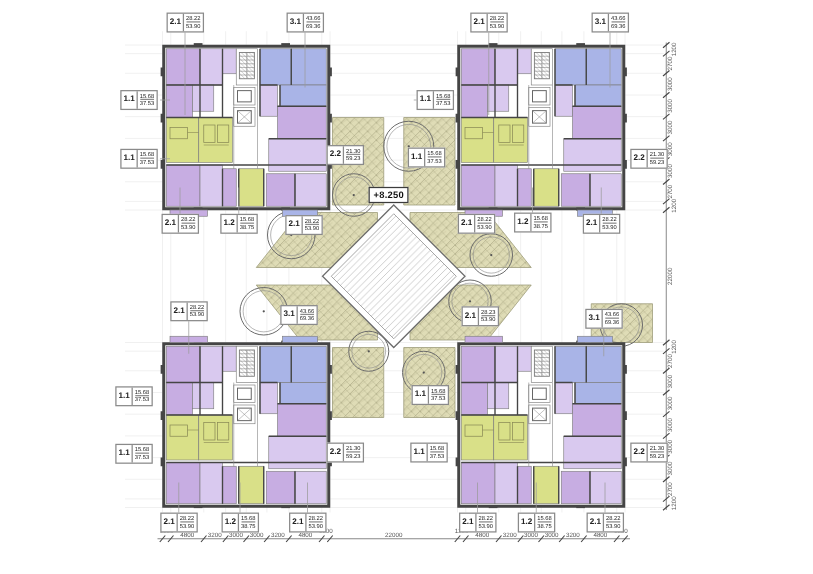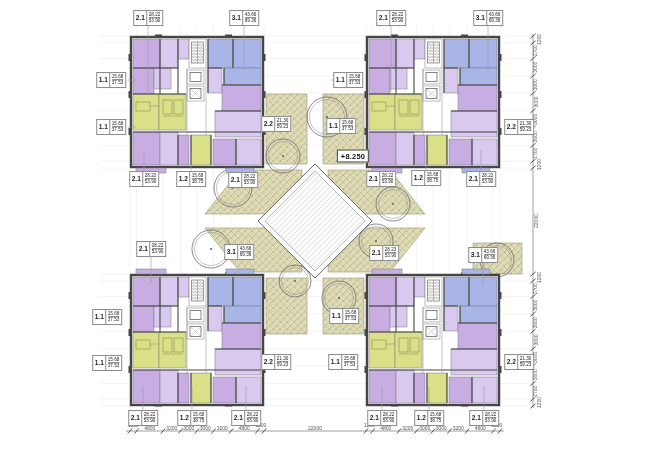--- a/index.html
+++ b/index.html
@@ -561,14 +561,14 @@
       </div>
       <div class="apt" style="left: 484px; top: 418px;">
         <span class="apt-t">2.1</span>
         <span class="apt-a">
           <span class="a1">28.22</span>
           <span class="a2">53.90</span>
         </span>
       </div>
     </div>
 
-  <div class="elev" style="left:311px;top:156px;margin-left:42px;">+8.250</div>
+  <div class="elev" style="left:311px;top:156px;">+8.250</div>
 </div>
 
 </body></html>

